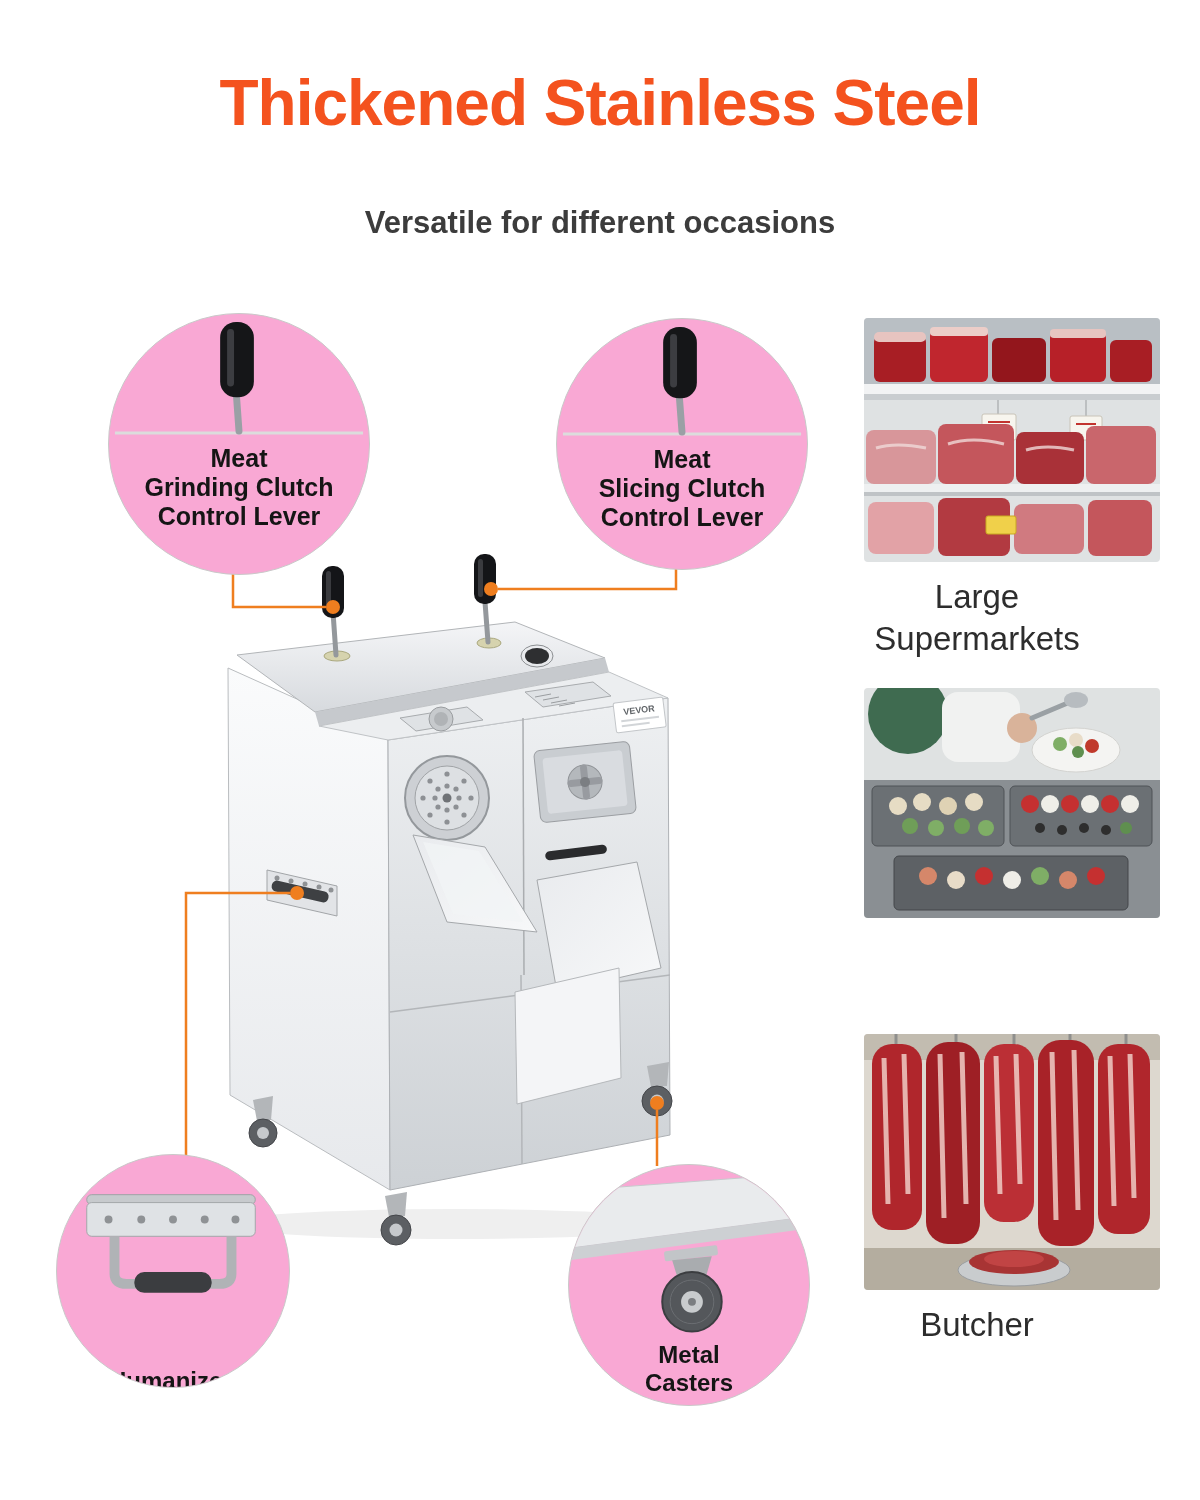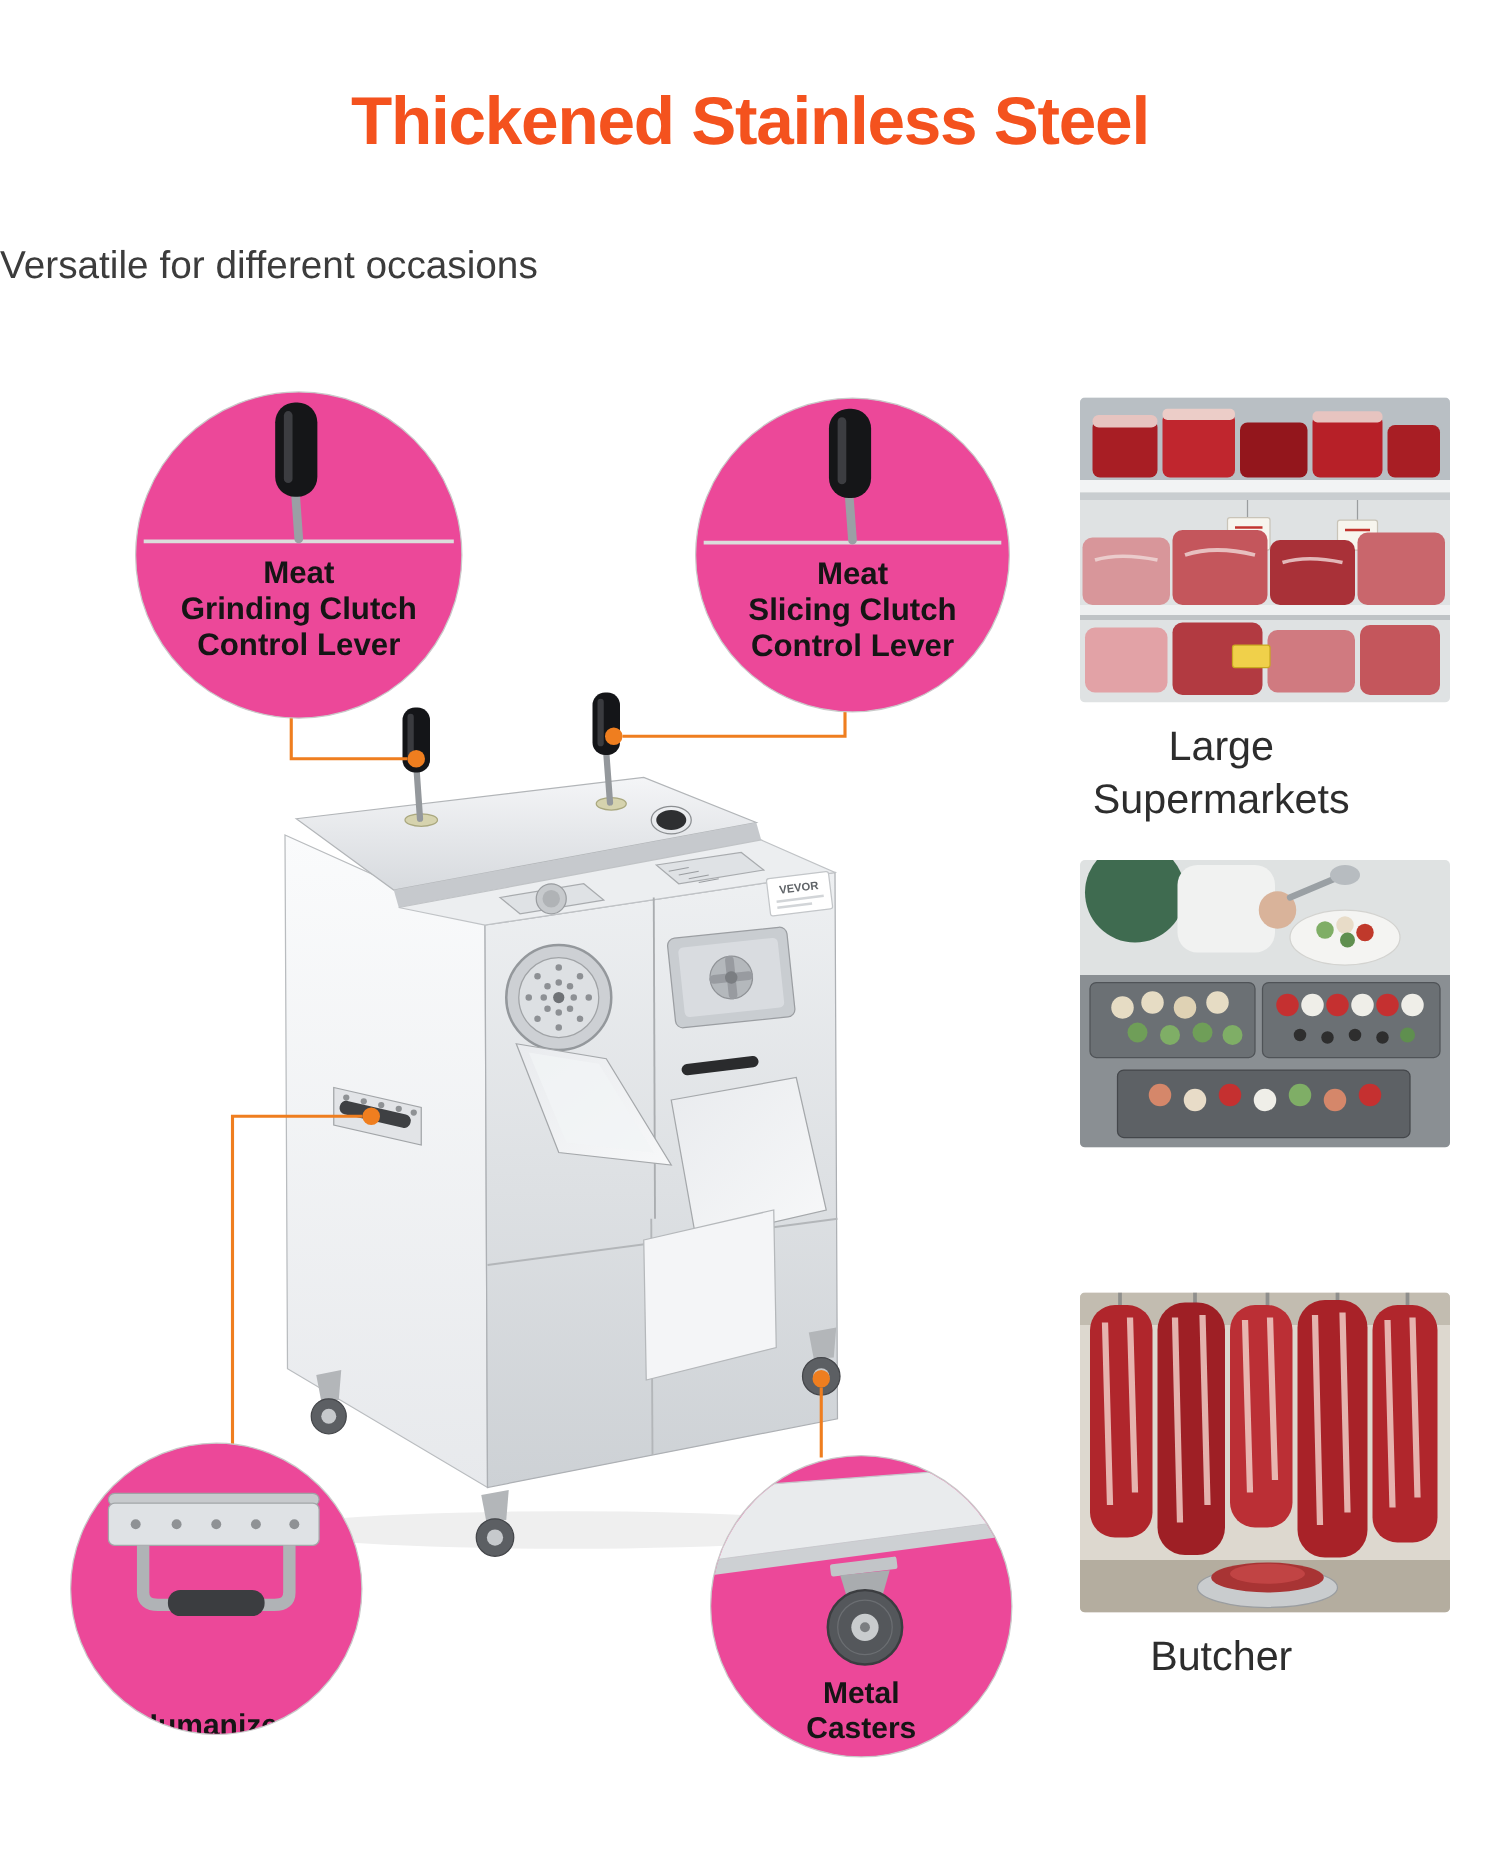--- a/index.html
+++ b/index.html
@@ -4,38 +4,38 @@
 <style>
   html,body { margin:0; padding:0; background:#ffffff; }
   * { box-sizing:border-box; }
   .page {
     position:relative; width:1200px; height:1500px; margin:0 auto;
     background:#ffffff; overflow:hidden;
     font-family:"Liberation Sans", sans-serif; color:#1f1f1f;
   }
   .title {
     position:absolute; top:66px; left:0; width:100%; margin:0;
-    text-align:center; font-size:54px; font-weight:800; letter-spacing:-1px;
+    text-align:center; font-size:64px; font-weight:800; letter-spacing:-1px;
     color:var(--c-title,#f4521e);
   }
   .subtitle {
-    position:absolute; top:194px; left:0; width:100%;
-    font-size:31px; font-weight:400; color:#3c3c3c;
+    position:absolute; top:205px; left:0; width:100%;
+    text-align:center; font-size:31px; font-weight:700; color:#3c3c3c;
   }
   svg.connectors {
     position:absolute; left:0; top:0; width:1200px; height:1500px;
     z-index:6; pointer-events:none;
   }
   .connector-line { stroke:var(--c-connector,#ef7e1f); stroke-width:2.5; fill:none; }
   .connector-dot  { fill:var(--c-connector,#ef7e1f); }
   svg.machine { position:absolute; left:185px; top:550px; width:530px; height:700px; z-index:2; }
   svg text { font-family:"Liberation Sans", sans-serif; }
 
   .callout {
-    position:absolute; background:#ec4899; border:1px solid #c9c9c9;
+    position:absolute; background:#f9a8d4; border:1px solid #c9c9c9;
     border-radius:50%; z-index:10; overflow:hidden;
   }
   .callout .callout-art { position:absolute; left:0; top:0; width:100%; height:100%; }
   .callout-label {
     position:absolute; left:0; width:100%; text-align:center;
     font-weight:bold; color:#151515; white-space:pre-line; line-height:1.16;
   }
   .circle-a { left:108px; top:313px; width:262px; height:262px; }
   .circle-a .callout-label { top:130px; font-size:25px; }
   .circle-b { left:556px; top:318px; width:252px; height:252px; }

